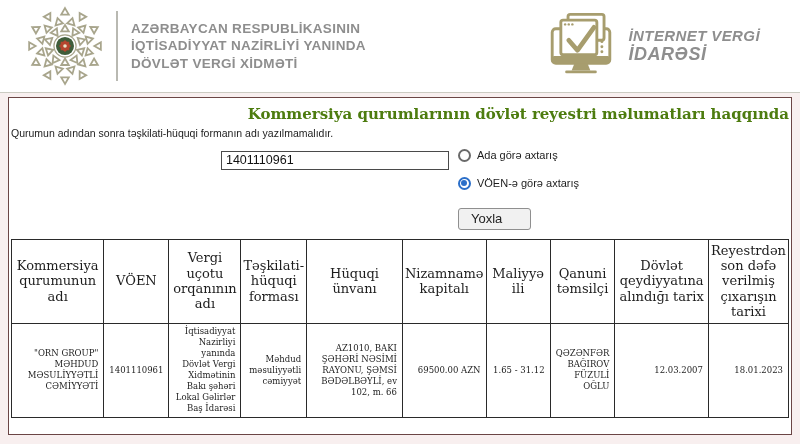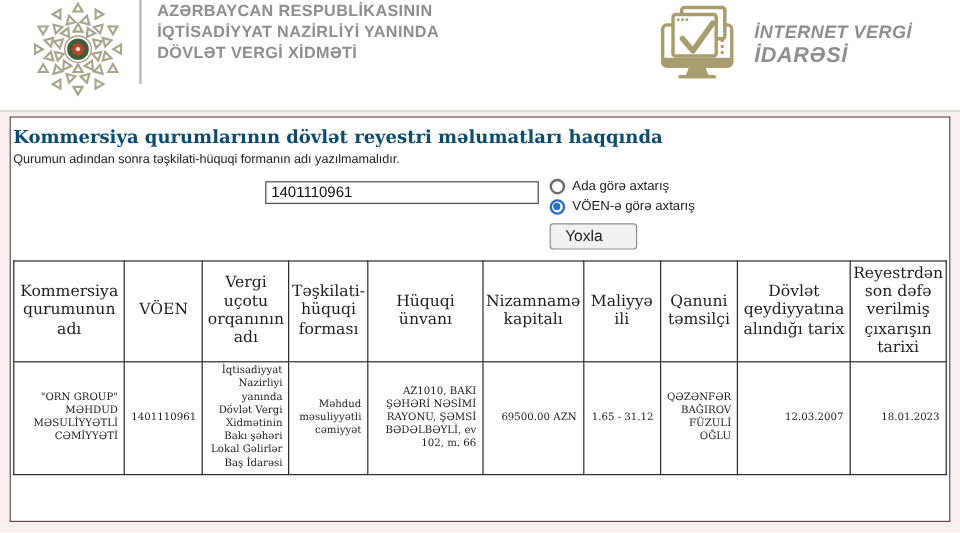--- a/index.html
+++ b/index.html
@@ -4,21 +4,21 @@
 <style>
   * { margin:0; padding:0; box-sizing:border-box; }
   body {
     width:800px; height:444px; overflow:hidden;
     background:#ffffff;
     font-family:"Liberation Sans", sans-serif;
   }
   
   .top-header {
     height:92px; background:#fff;
-    display:flex; align-items:flex-start;
+    display:flex; align-items:center;
     padding-left:24px;
   }
   .emblem { width:82px; height:82px; flex:0 0 auto; }
   .header-divider {
     width:2px; height:70px; background:#b9b9b2;
     margin:0 13px 0 10px;
   }
   .org-text {
     color:#8e8e8e; font-weight:bold;
     font-size:13.5px; line-height:17.5px; letter-spacing:0.3px;
@@ -38,38 +38,38 @@
     border-top:1px solid #cbcbc2;
     padding:4px 8px 0 8px;
   }
   .frame {
     height:338px; background:#fff;
     border:1px solid #6b4545;
     padding:7px 2px 2px 2px;
     display:flex; flex-direction:column;
   }
   .search-title {
-    text-align:left;
+    text-align:right;
     font-family:"DejaVu Serif", serif;
-    font-weight:bold; font-size:15px; color:#0c4a6e;
+    font-weight:bold; font-size:15px; color:#4d7c0f;
     margin-bottom:4px;
   }
   .search-note {
     text-align:left; font-size:10.5px; color:#1c1c1c; line-height:1.3;
   }
   .search-form {
     display:flex; justify-content:center; align-items:flex-start;
     margin:8px 0 9px 0;
   }
   .search-input {
     width:228px; height:19px; margin-top:2px; margin-right:9px;
     border:1px solid #4a4a4a; font-size:12.5px; padding:0 4px;
     font-family:"Liberation Sans", sans-serif; color:#111;
   }
-  .radio-col { display:flex; flex-direction:column; }
+  .radio-col { display:flex; flex-direction:column;gap:11px; }
   .radio-row {
     display:flex; align-items:center; cursor:pointer; margin-bottom:4px;
   }
   .radio-circle {
     width:13px; height:13px; border-radius:50%;
     border:2px solid #6a6a6a; margin-right:6px; background:#fff;
     position:relative; flex:0 0 auto;
   }
   .radio-circle.checked { border-color:#2b6fc9; }
   .radio-circle.checked::after {

